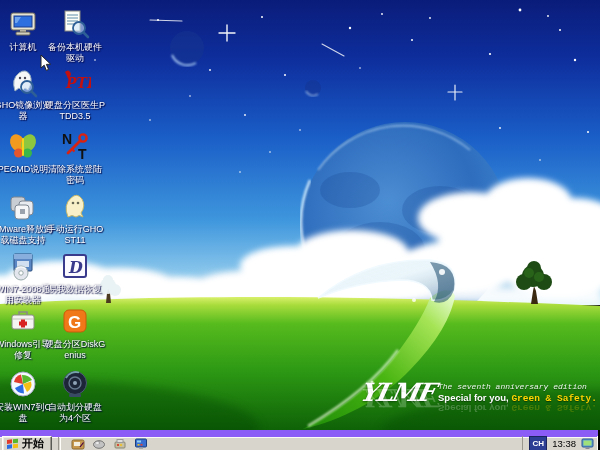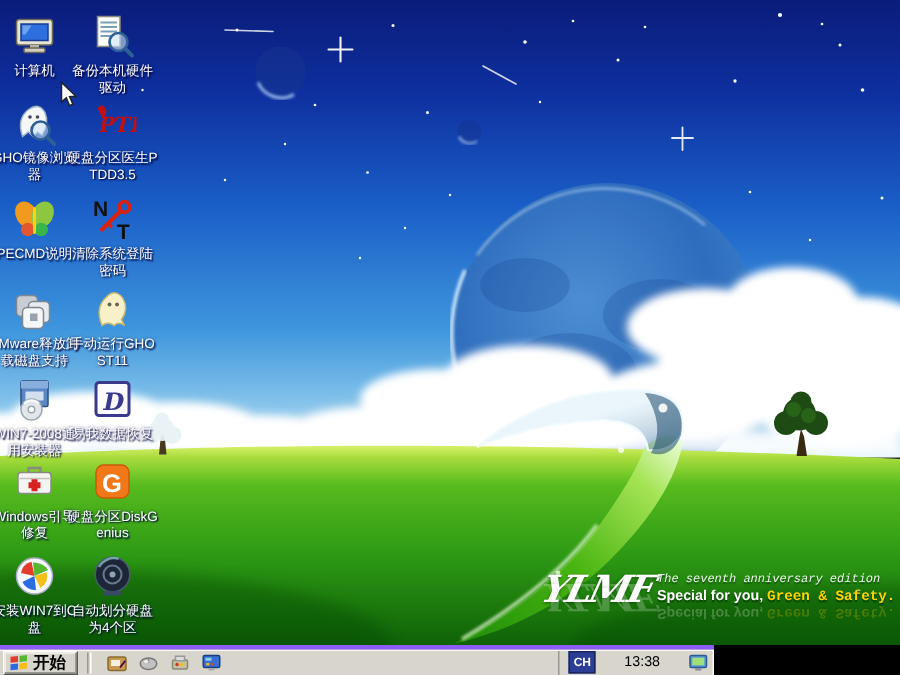--- a/index.html
+++ b/index.html
@@ -27,31 +27,31 @@
         text-shadow:0 1px 1px rgba(0,40,0,.6);}
   .tag2{position:absolute;left:76px;top:14px;width:145px;font-size:9.5px;font-weight:bold;
         color:#fff;white-space:nowrap;text-shadow:0 1px 1px rgba(0,40,0,.7);}
   .tag2 .hl{color:#ffd400;font-family:Liberation Mono, monospace;}
   .logo-refl{position:absolute;left:0;top:34px;width:215px;transform:scaleY(-1);
              opacity:.22;filter:blur(.4px);}
   .logo-refl .tag2{top:-2px;} 
   
   .cursor{position:absolute;left:40px;top:54px;width:12px;height:18px;pointer-events:none;}
   
-  .taskbar{position:absolute;left:0;bottom:0;width:476px;height:20px;
-           background:#d8d5cc;border-top:3px solid #8b5cf6;
+  .taskbar{position:absolute;left:0;bottom:0;width:598px;height:20px;
+           background:#d8d5cc;border-top:7px solid #8b5cf6;
            box-shadow:inset 0 1px 0 #fbfaf7;display:flex;align-items:center;box-sizing:border-box;}
   .start{margin-left:2px;height:16px;display:flex;align-items:center;gap:3px;padding:0 7px 0 3px;
          background:#d8d5cc;font-size:11px;font-weight:bold;color:#000;
          border:1px solid;border-color:#fffef9 #5a5a55 #5a5a55 #fffef9;
          box-shadow:inset -1px -1px 0 #9a978e,inset 1px 1px 0 #efeee6;}
   .ql{display:flex;align-items:center;gap:7px;margin-left:10px;}
   .qicon{width:14px;height:14px;display:block;}
   .tb-sep{width:1px;height:14px;margin-left:6px;border-left:1px solid #9a978e;border-right:1px solid #fffef9;}
-  .tray{margin-left:auto;height:16px;display:flex;align-items:center;gap:19px;padding:0 4px 0 6px;
+  .tray{margin-left:auto;height:16px;display:flex;align-items:center;gap:5px;padding:0 4px 0 6px;
         border-left:1px solid #9a978e;box-shadow:-1px 0 0 #fffef9 inset;}
   .chbox{width:16px;height:13px;background:#2c3e94;color:#fff;font-size:8px;font-weight:bold;
          display:flex;align-items:center;justify-content:center;border:1px solid #1a2560;}
   .clock{font-size:9.5px;color:#000;}
   .trayicon{width:13px;height:13px;display:block;}
 </style>
 </head>
 <body>
 
 <div class="desktop">

